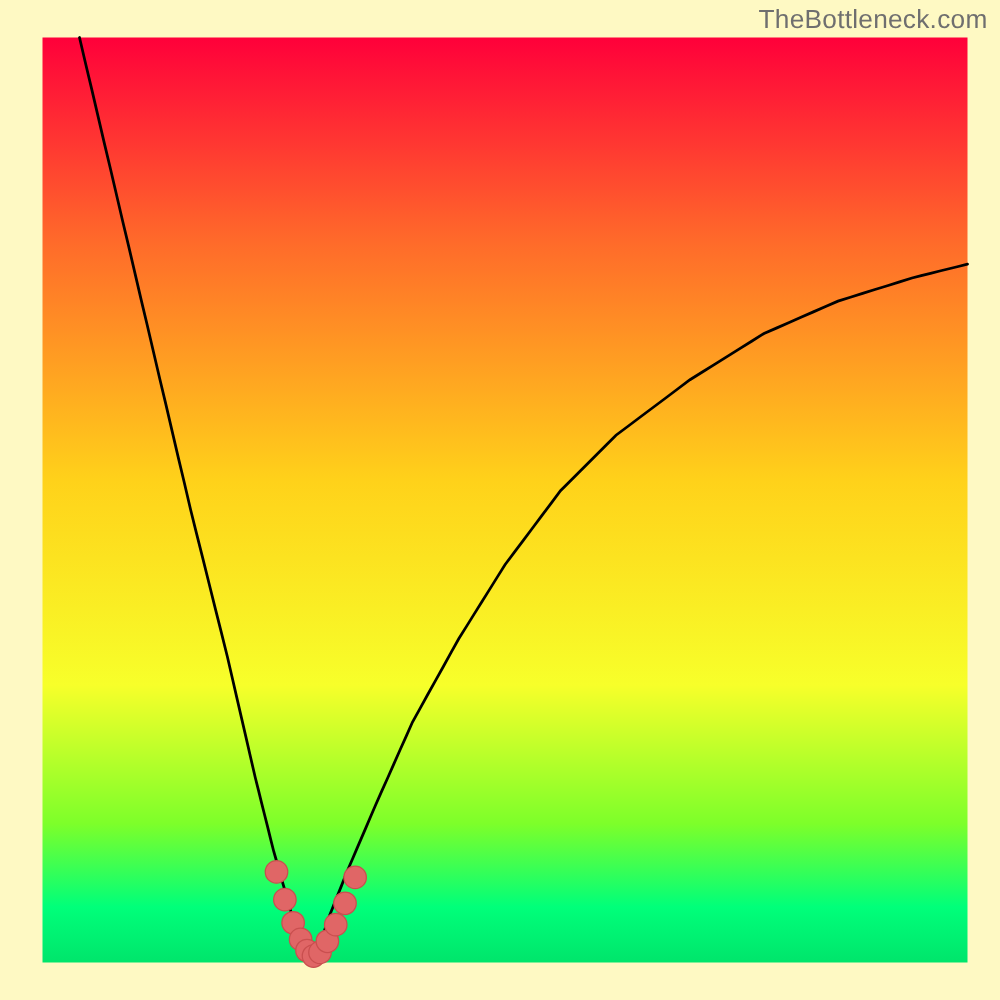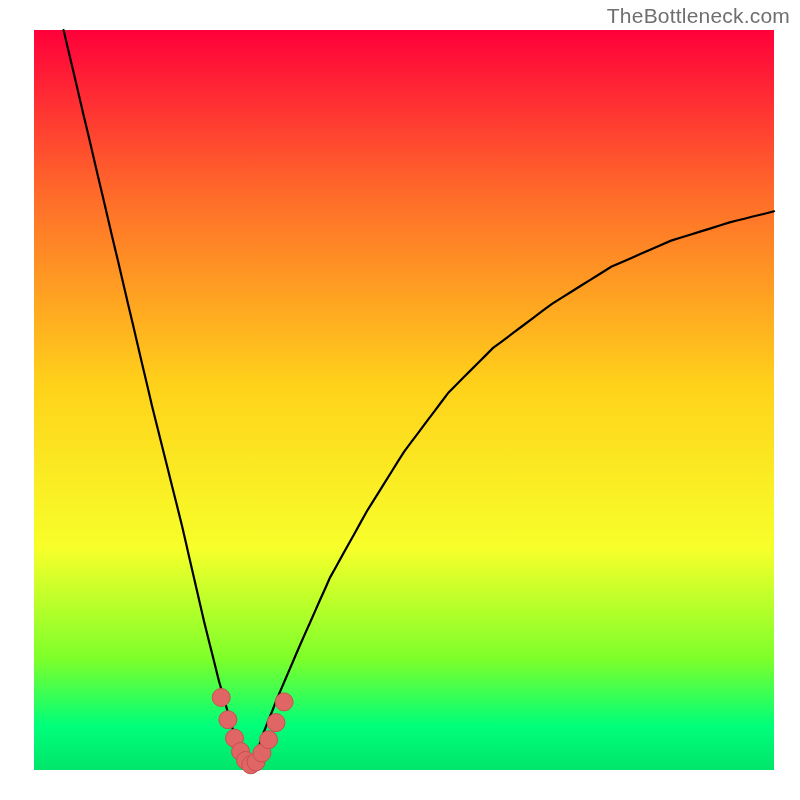--- a/index.html
+++ b/index.html
@@ -10,21 +10,21 @@
     background: #000;
     overflow: hidden;
     font-family: Arial, Helvetica, sans-serif;
   }
   .frame {
     position: absolute;
     top: 0;
     left: 0;
     width: 800px;
     height: 800px;
-    background: #ffffff;
+    background: #fef9c3;
   }
   .watermark {
     position: absolute;
     top: 4px;
     right: 10px;
     color: #6f6f6f;
     font-size: 21px;
     font-weight: 400;
     letter-spacing: 0.2px;
     z-index: 20;

